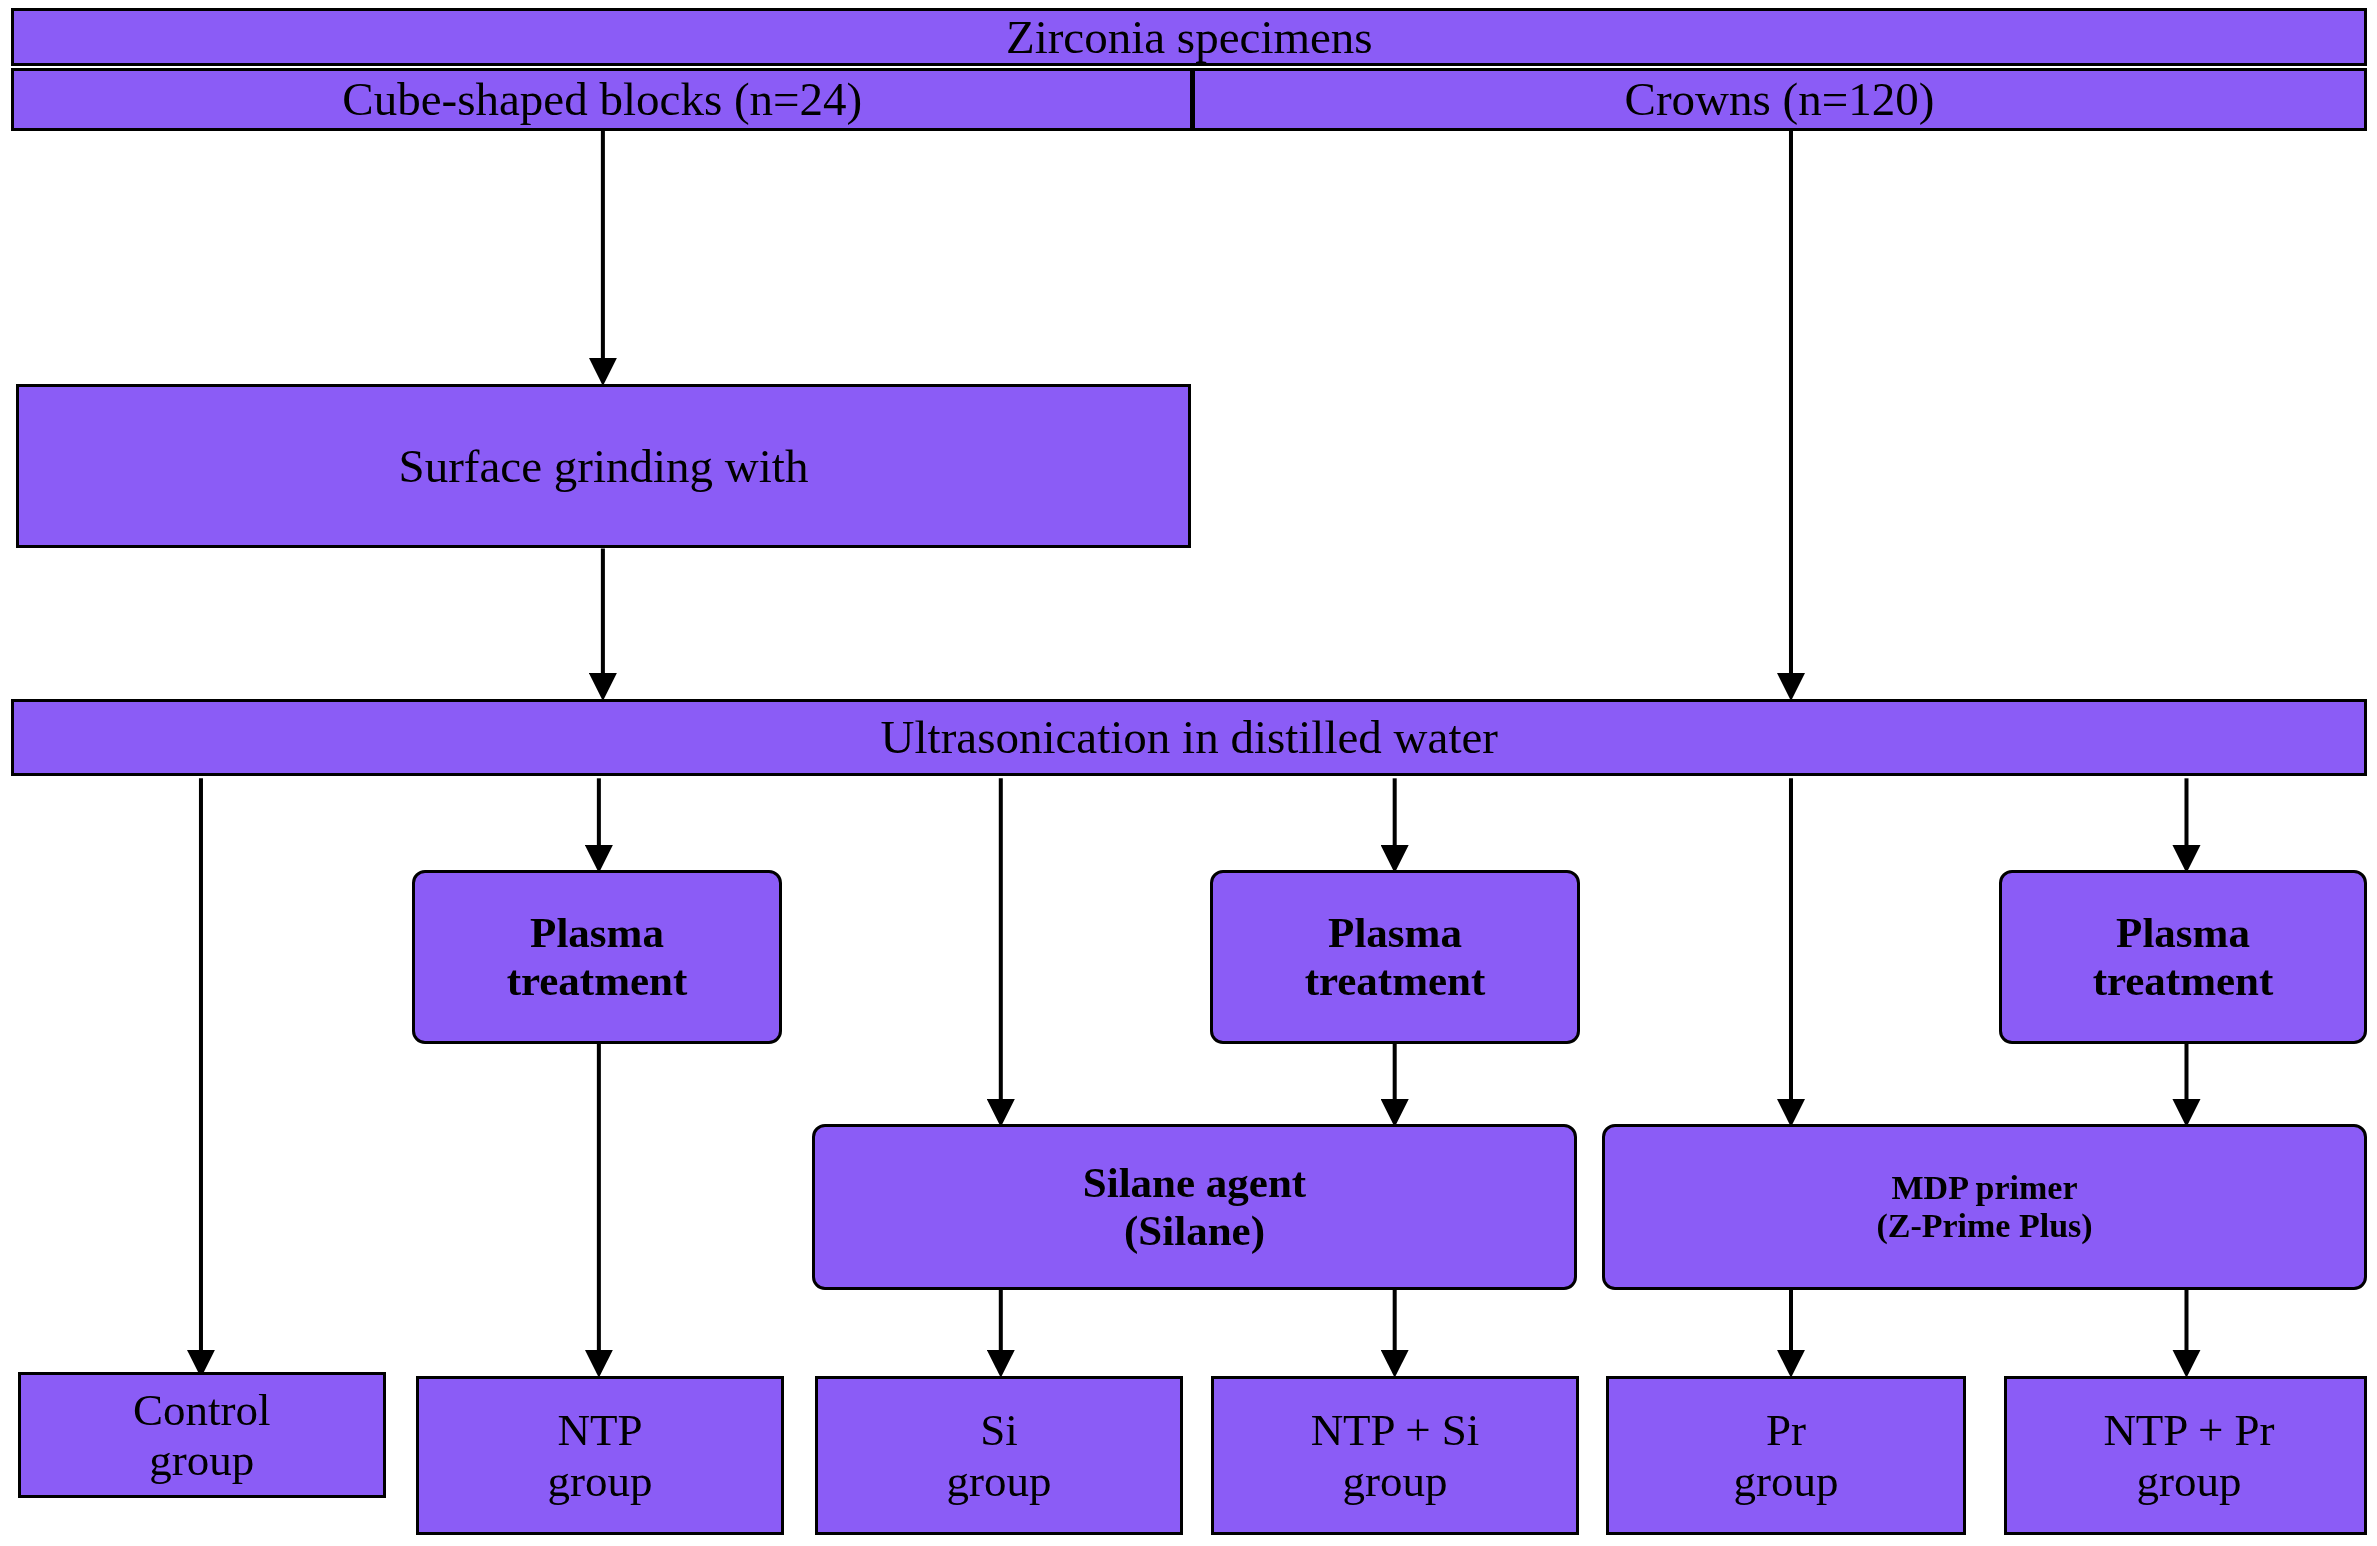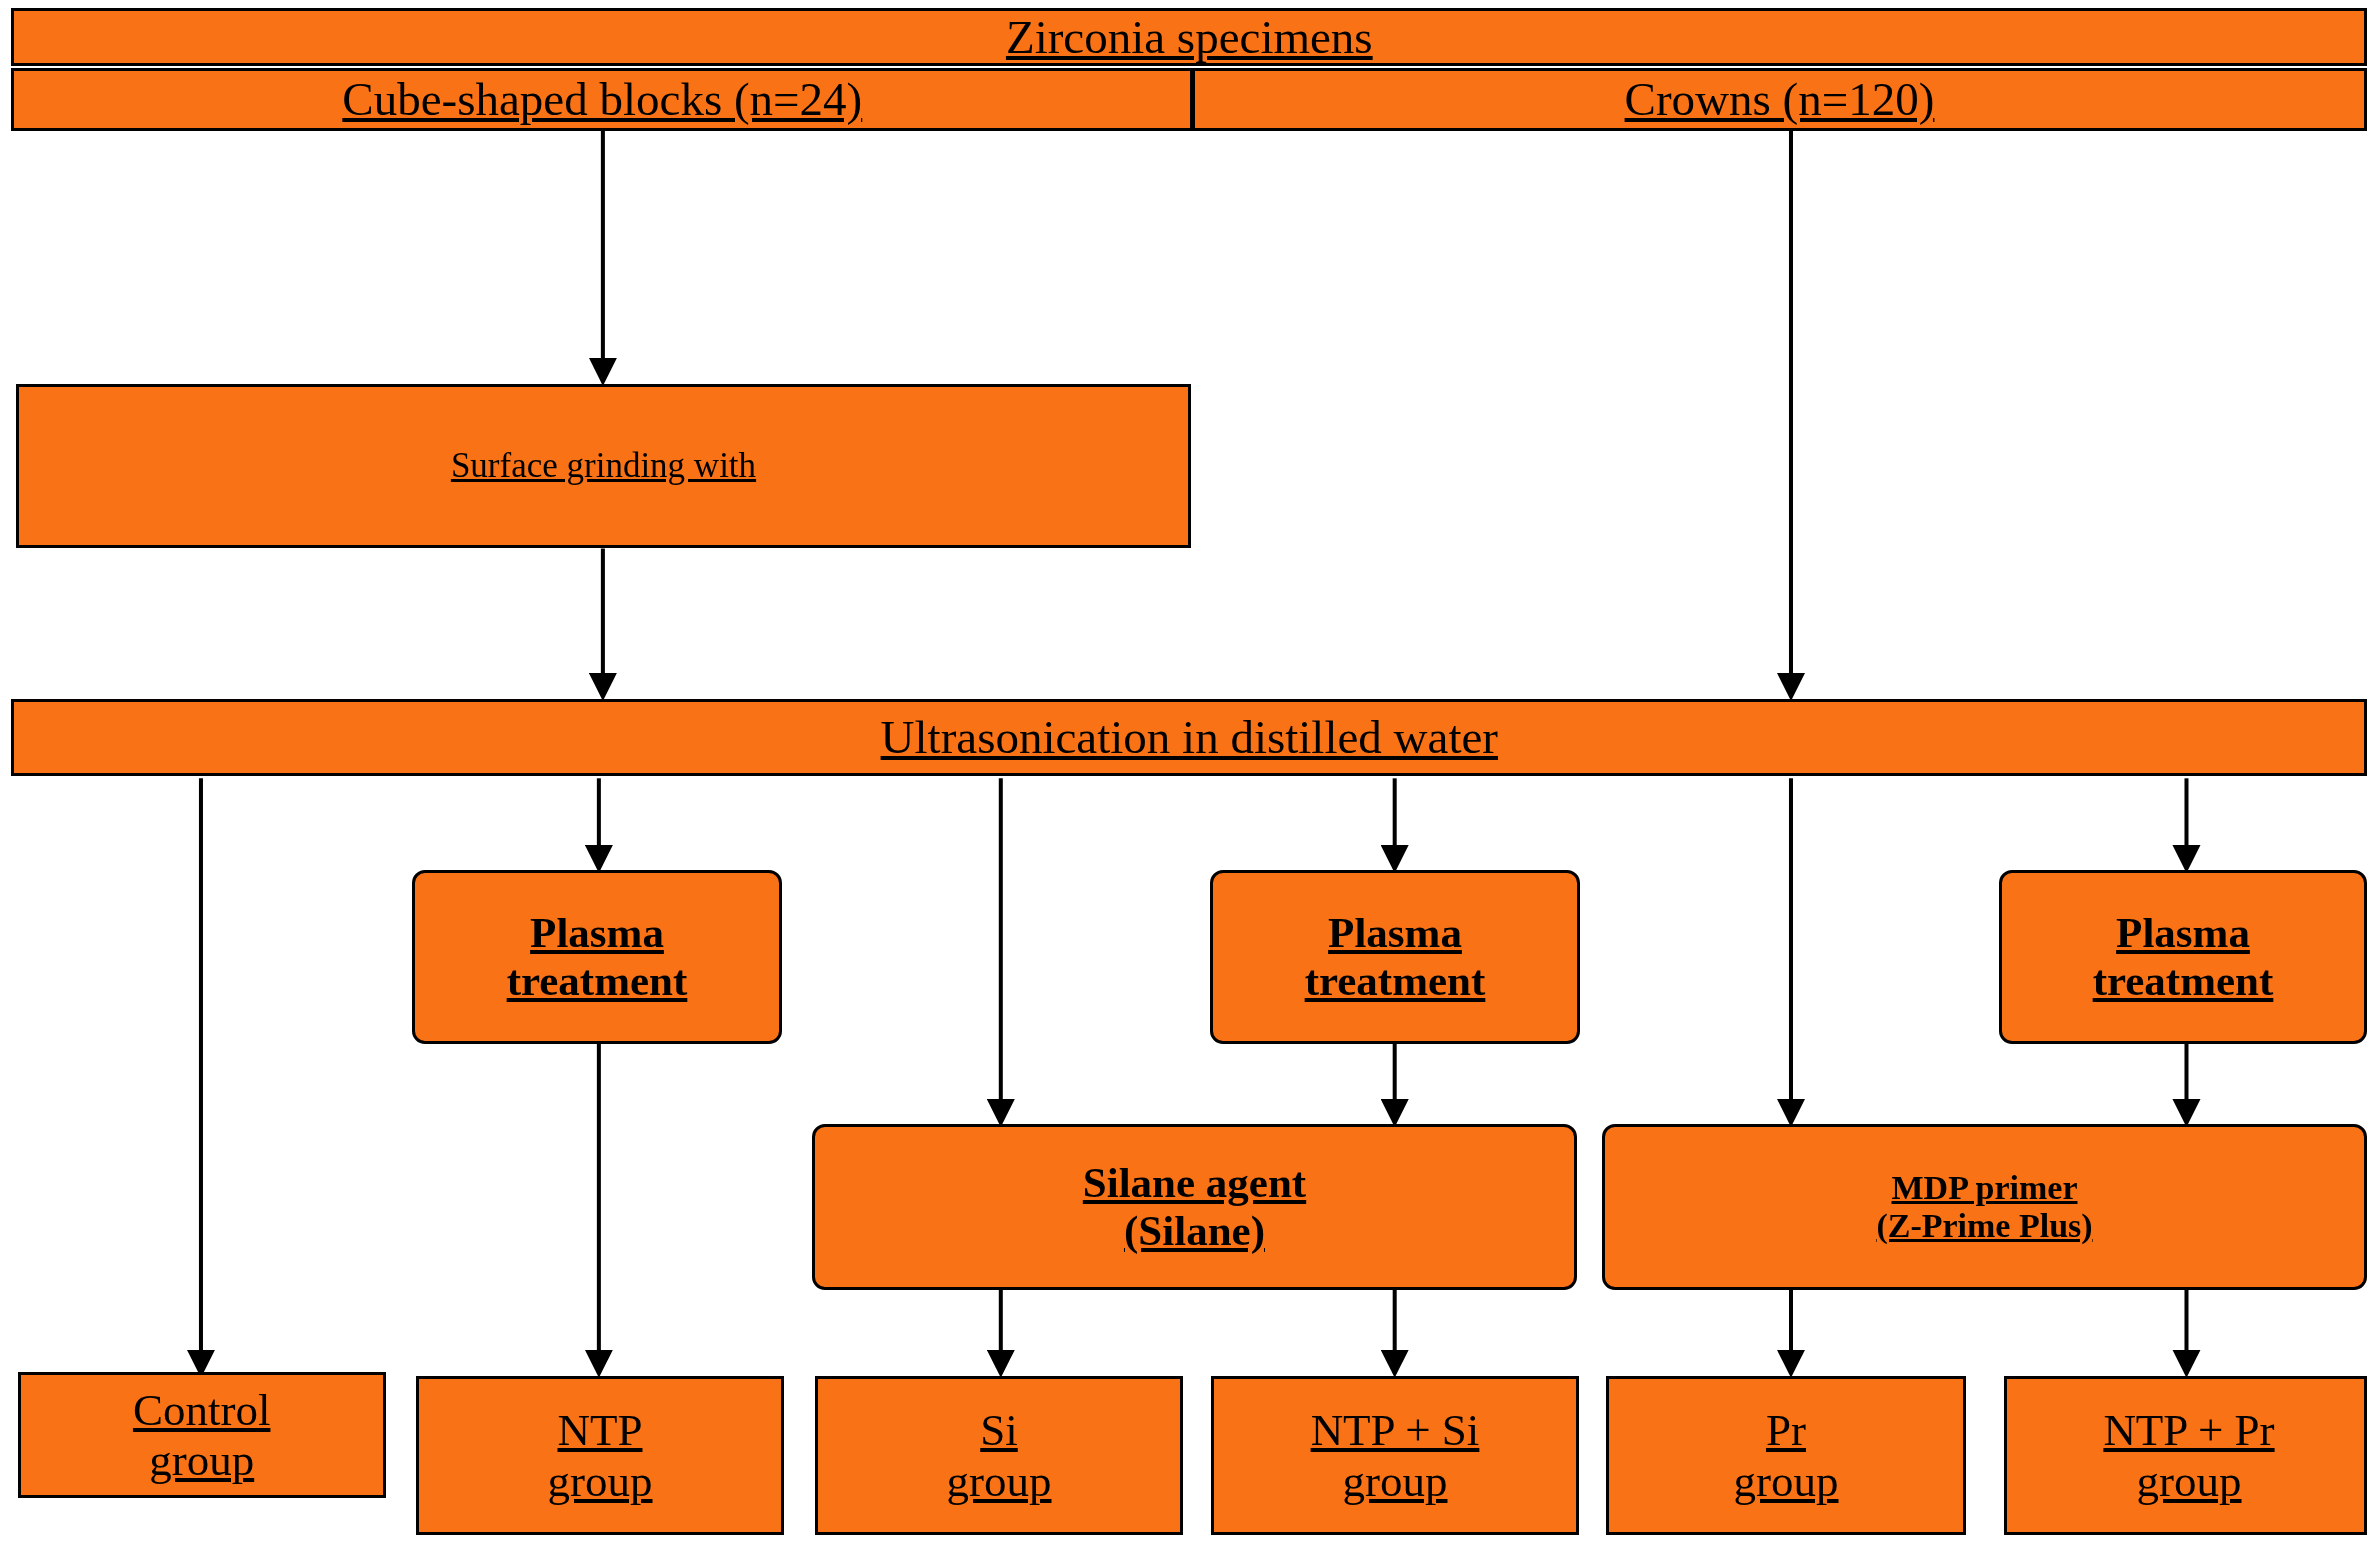--- a/index.html
+++ b/index.html
@@ -8,29 +8,28 @@
     width:2377px;
     height:1547px;
     background:#ffffff;
     font-family:"Liberation Serif","DejaVu Serif",serif;
     overflow:hidden;
   }
   .box{
     position:absolute;
     box-sizing:border-box;
     border:3.2px solid #000000;
-    background:#f97316;
+    background:#8b5cf6;
     display:flex;
     flex-direction:column;
     align-items:center;
     justify-content:center;
     text-align:center;
     color:#000000;
     line-height:1.12;
-    text-decoration:underline;
   }
   .box.rounded{ border-radius:13px; }
   .box.bold{ font-weight:700; }
   .line1,.line2{ display:block; white-space:nowrap; }
   svg#wires{
     position:absolute;
     left:0; top:0;
     width:2377px;
     height:1547px;
     pointer-events:none;
@@ -88,21 +87,21 @@
   </div>
 
   <div class="box" style="left:11.3px; top:68px; width:1182px; height:63px; font-size:47px;">
     <span class="line1">Cube-shaped blocks (n=24)</span>
   </div>
 
   <div class="box" style="left:1192px; top:68px; width:1175px; height:63px; font-size:47px;">
     <span class="line1">Crowns (n=120)</span>
   </div>
 
-  <div class="box" style="left:16px; top:384px; width:1175px; height:164px; font-size:35px;">
+  <div class="box" style="left:16px; top:384px; width:1175px; height:164px; font-size:47px;">
     <span class="line1">Surface grinding with</span>
   </div>
 
   <div class="box" style="left:11.3px; top:699px; width:2356px; height:77px; font-size:47px;justify-content:center;">
     <span class="line1">Ultrasonication in distilled water</span>
   </div>
 
   <div class="box rounded bold" style="left:412px; top:870px; width:370px; height:174px; font-size:43px;">
     <span class="line1">Plasma</span>
     <span class="line2">treatment</span>

